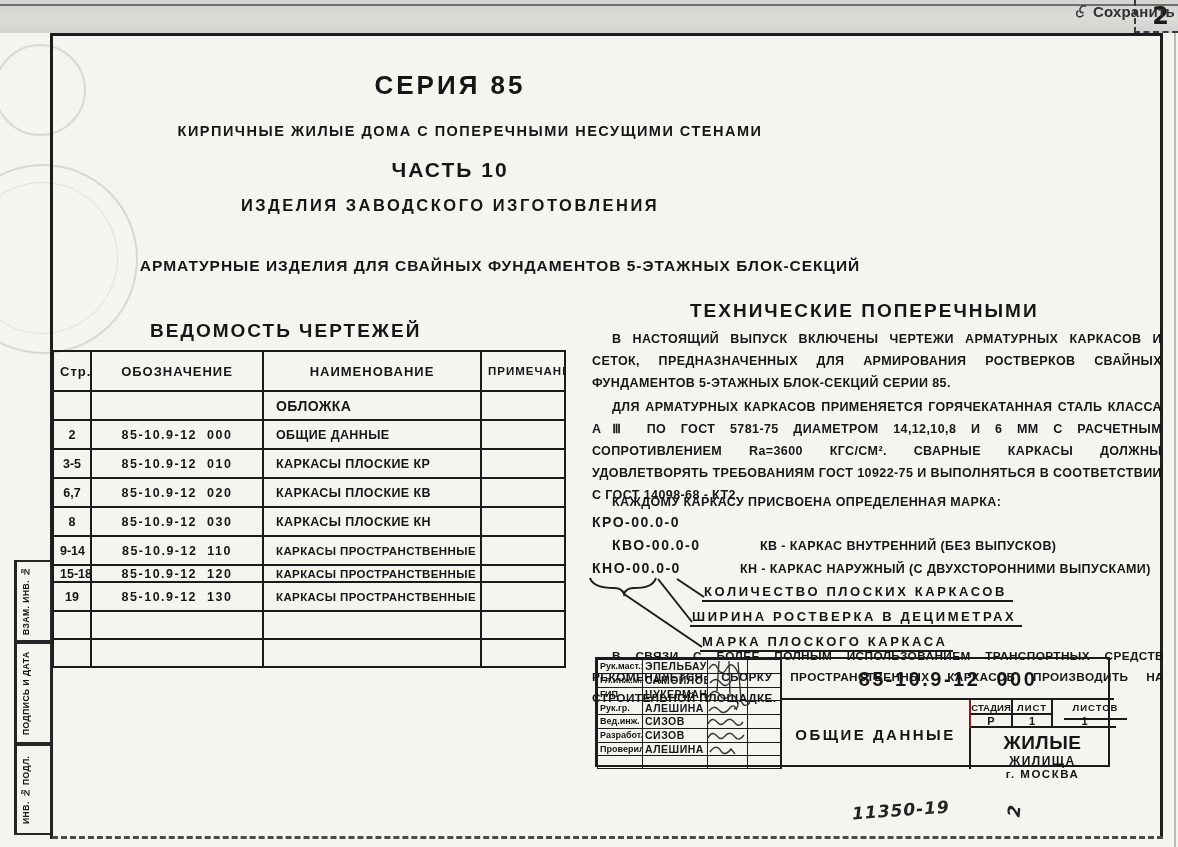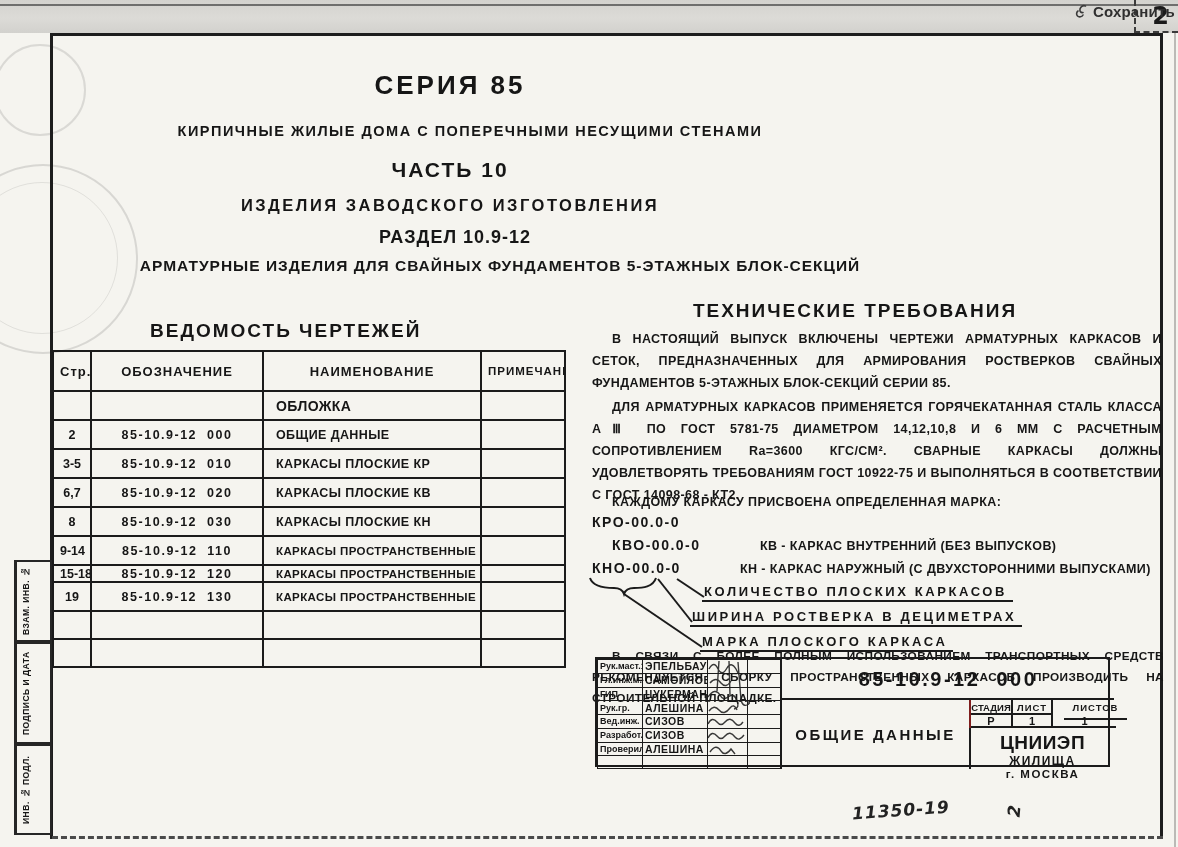--- a/index.html
+++ b/index.html
@@ -93,21 +93,20 @@
   <div class="abs stamp inner ni" style="left:-34px;top:182px;width:150px;height:150px;opacity:.10;"></div>
 
   <div class="abs" id="page"></div>
   <div class="abs" id="pageBottom"></div>
   <div class="abs" id="outerEdge"></div>
 
   <div class="abs h" style="left:50px;top:70px;width:800px;font-size:26px;letter-spacing:3px;">СЕРИЯ 85</div>
   <div class="abs h" style="left:50px;top:123px;width:840px;font-size:14.5px;letter-spacing:1.5px;">КИРПИЧНЫЕ ЖИЛЫЕ ДОМА С ПОПЕРЕЧНЫМИ НЕСУЩИМИ СТЕНАМИ</div>
   <div class="abs h" style="left:50px;top:158px;width:800px;font-size:21px;letter-spacing:2px;">ЧАСТЬ 10</div>
   <div class="abs h" style="left:50px;top:196px;width:800px;font-size:16.5px;letter-spacing:2.5px;">ИЗДЕЛИЯ ЗАВОДСКОГО ИЗГОТОВЛЕНИЯ</div>
-  <div class="abs h" style="left:50px;top:227px;width:810px;font-size:18px;letter-spacing:1px;">РАЗДЕЛ 10.9-12</div>
   <div class="abs h" style="left:80px;top:257px;width:840px;font-size:15.5px;letter-spacing:1px;">АРМАТУРНЫЕ ИЗДЕЛИЯ ДЛЯ СВАЙНЫХ ФУНДАМЕНТОВ 5-ЭТАЖНЫХ БЛОК-СЕКЦИЙ</div>
 
   <div class="abs h" style="left:150px;top:300px;width:230px;font-size:19px;letter-spacing:2px;margin-top:20px;">ВЕДОМОСТЬ ЧЕРТЕЖЕЙ</div>
 
   <table class="abs" id="dtable" style="left:52px;top:350px;width:512px;">
     <colgroup>
         <col style="width:38px">
         <col style="width:172px">
         <col style="width:218px">
         <col style="width:84px">
@@ -175,21 +174,21 @@
     </tr>
     <tr style="height:28px">
       <td class="c-page"></td>
       <td class="c-code"></td>
       <td class="c-name"></td>
       <td></td>
     </tr>
   </tbody>
     </table>
 
-  <div class="abs h" style="left:690px;top:300px;width:330px;font-size:19px;letter-spacing:2px;">ТЕХНИЧЕСКИЕ ТРЕБОВАНИЯ</div>
+  <div class="abs h" style="left:690px;top:300px;width:330px;font-size:19px;letter-spacing:2px;">ТЕХНИЧЕСКИЕ ПОПЕРЕЧНЫМИ</div>
 
   <div class="abs para" style="left:592px;top:328px;width:570px;">В НАСТОЯЩИЙ ВЫПУСК ВКЛЮЧЕНЫ ЧЕРТЕЖИ АРМАТУРНЫХ КАРКАСОВ И СЕТОК, ПРЕДНАЗНАЧЕННЫХ ДЛЯ АРМИРОВАНИЯ РОСТВЕРКОВ СВАЙНЫХ ФУНДАМЕНТОВ 5-ЭТАЖНЫХ БЛОК-СЕКЦИЙ СЕРИИ 85.</div>
   <div class="abs para" style="left:592px;top:396px;width:570px;">ДЛЯ АРМАТУРНЫХ КАРКАСОВ ПРИМЕНЯЕТСЯ ГОРЯЧЕКАТАННАЯ СТАЛЬ КЛАССА АⅢ ПО ГОСТ 5781-75 ДИАМЕТРОМ 14,12,10,8 И 6 ММ С РАСЧЕТНЫМ СОПРОТИВЛЕНИЕМ Rа=3600 КГС/СМ². СВАРНЫЕ КАРКАСЫ ДОЛЖНЫ УДОВЛЕТВОРЯТЬ ТРЕБОВАНИЯМ ГОСТ 10922-75 И ВЫПОЛНЯТЬСЯ В СООТВЕТСТВИИ С ГОСТ 14098-68 - КТ2.</div>
   <div class="abs para" style="left:592px;top:491px;width:570px;text-align:left;">КАЖДОМУ КАРКАСУ ПРИСВОЕНА ОПРЕДЕЛЕННАЯ МАРКА:</div>
 
   <div class="abs mark-row" style="left:592px;top:514px;width:570px;">
     <span class="mark-code">КРО-00.0-0</span>
   </div>
   <div class="abs mark-row" style="left:592px;top:537px;width:570px;margin-left:20px;">
     <span class="mark-code">КВО-00.0-0</span>
@@ -290,21 +289,21 @@
       <div class="abs" id="sheetTitle">ОБЩИЕ ДАННЫЕ</div>
       <div class="abs" id="stageGrid">
         <div class="sg" style="left:0;top:0;width:42px;height:15px;font-size:9.5px;line-height:15px;">СТАДИЯ</div>
         <div class="sg" style="left:42px;top:0;width:40px;height:15px;font-size:9.5px;line-height:15px;letter-spacing:1px;">ЛИСТ</div>
         <div class="sg last" style="left:82px;top:0;width:63px;height:20px;font-size:9.5px;line-height:15px;letter-spacing:1px;margin-left:11px;">ЛИСТОВ</div>
         <div class="sg" style="left:0;top:15px;width:42px;height:13px;font-size:11px;line-height:13px;">Р</div>
         <div class="sg" style="left:42px;top:15px;width:40px;height:13px;font-size:11px;line-height:13px;">1</div>
         <div class="sg last" style="left:82px;top:15px;width:63px;height:13px;font-size:11px;line-height:13px;">1</div>
       </div>
       <div class="abs" id="org">
-        <span id="orgMain">ЦНИИЭП</span><span id="orgSub">ЖИЛИЩА</span>
+        <span id="orgMain">ЖИЛЫЕ</span><span id="orgSub">ЖИЛИЩА</span>
         <div id="orgCity">г. МОСКВА</div>
       </div>
     </div>
   </div>
 
   <div class="abs hand" style="left:852px;top:800px;font-size:17px;font-weight:700;letter-spacing:1px;transform:rotate(-4deg);">11350-19</div>
   <div class="abs hand" style="left:1008px;top:801px;font-size:17px;font-weight:700;transform:rotate(-85deg);">2</div>
 
   <div class="abs mframe" style="top:560px;height:82px;">
     <div class="lab">ВЗАМ. ИНВ. №</div>

